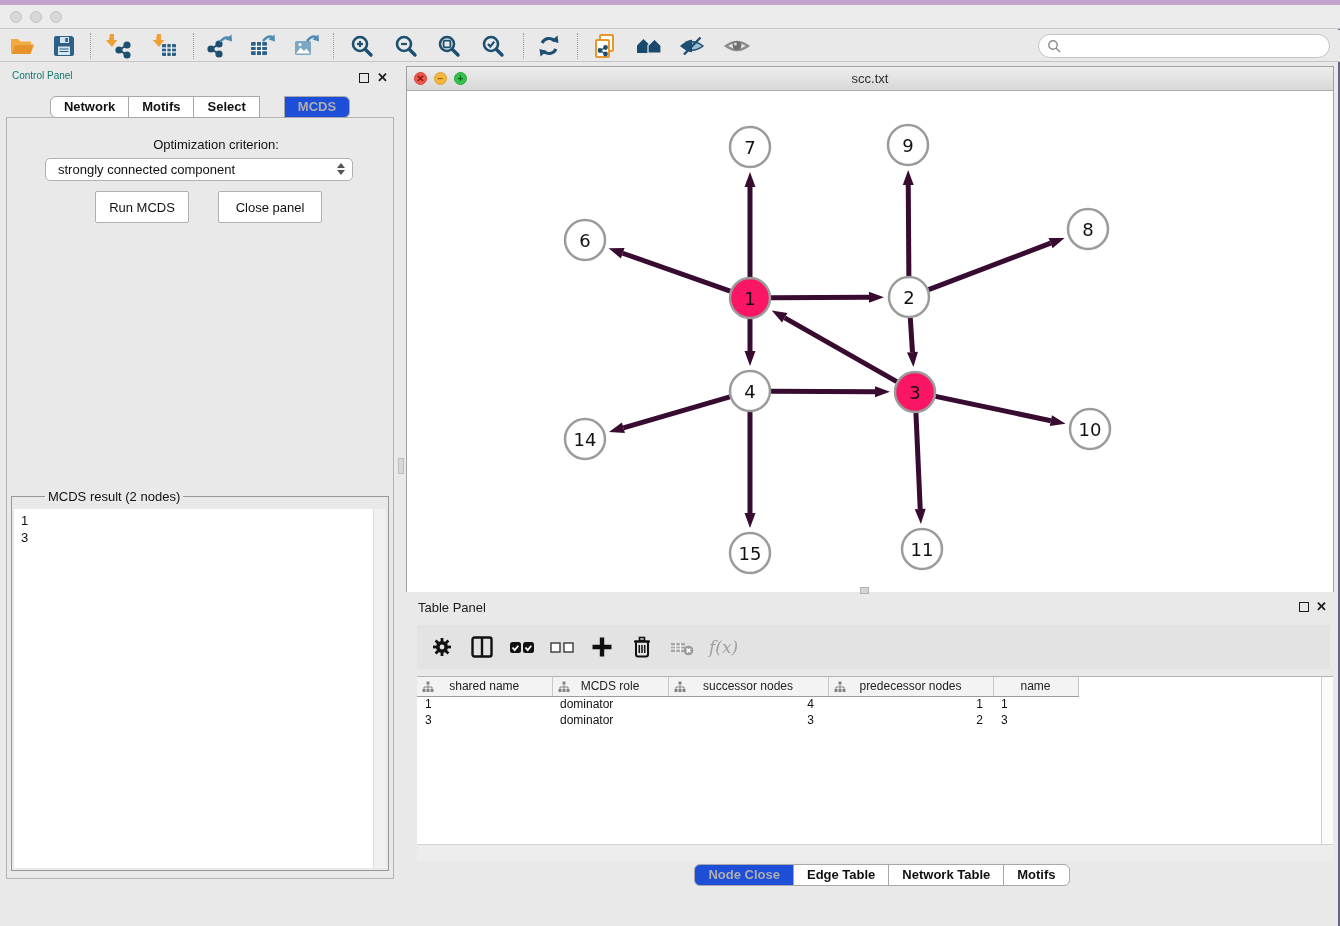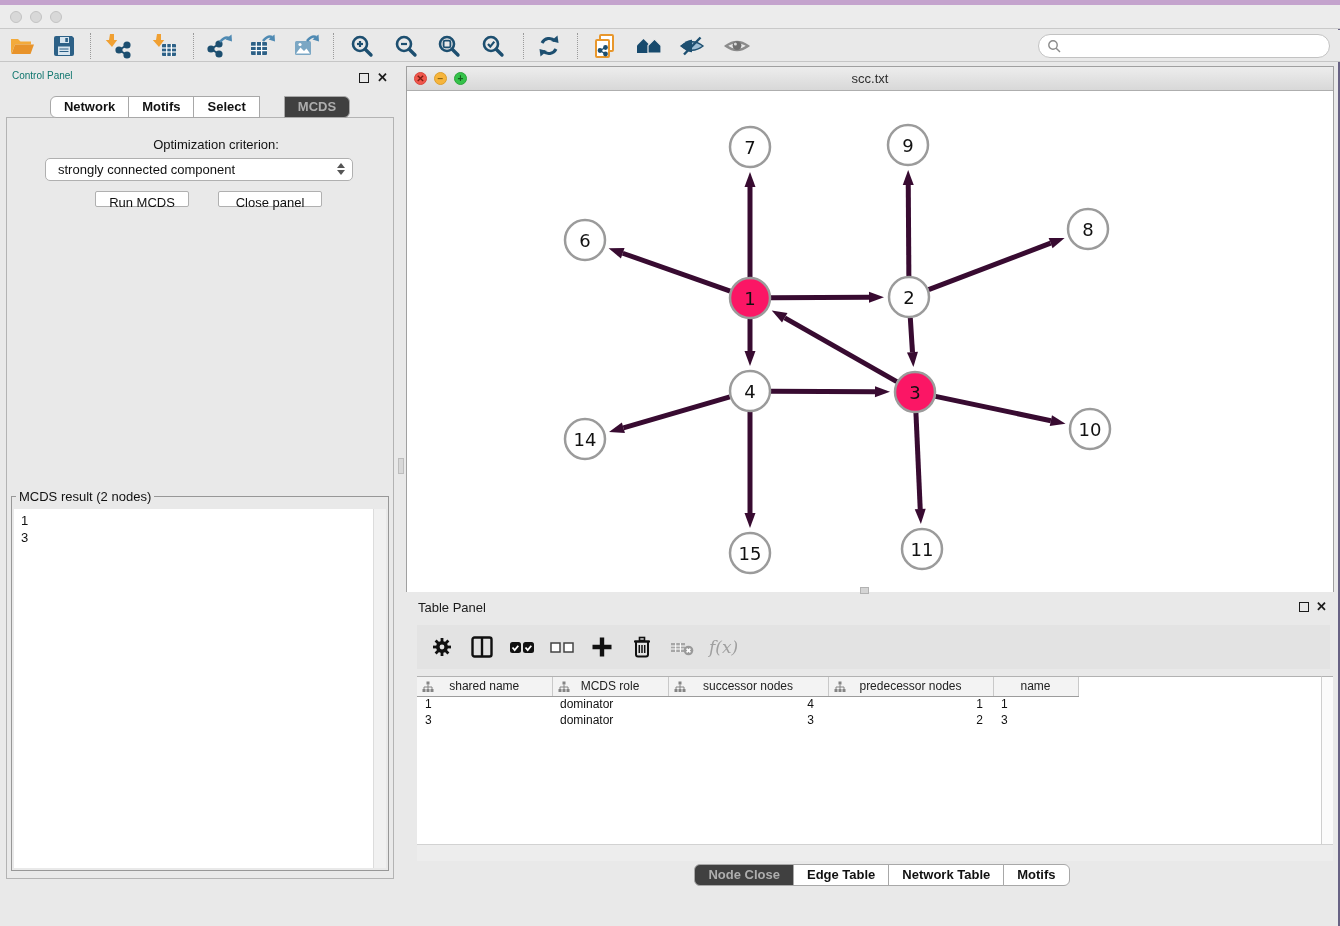--- a/index.html
+++ b/index.html
@@ -22,31 +22,31 @@
   .search-wrap svg { position:absolute; left:9px; top:5px; }
 
   
   .cp-title { position:absolute; left:12px; top:70px; font-size:10px; color:#0f766e; }
   .panel-float { position:absolute; width:10px; height:10px; border:1.5px solid #1b1b1b; background:transparent; cursor:pointer; }
   .panel-close { position:absolute; font-size:13px; font-weight:700; color:#1b1b1b; cursor:pointer; line-height:12px; }
   .cp-tabs { position:absolute; left:0; top:96px; width:400px; text-align:center; z-index:2; }
   .tab { display:inline-block; height:22px; line-height:20px; padding:0 13px; background:#fff; border:1px solid #a8a8a8; font-size:13px; font-weight:600; color:#111; margin-left:-1px; cursor:pointer; vertical-align:top; }
   .tab:first-child { border-radius:6px 0 0 6px; margin-left:0; }
   .tab:last-child { border-radius:0 6px 6px 0; }
-  .tab.sel { background:#404040; color:#aeaeae;margin-left:24px; }
+  .tab.sel { background:#1d4ed8; color:#aeaeae;margin-left:24px; }
   .cp-body { position:absolute; left:6px; top:117px; width:388px; height:762px; border:1px solid #b3b3b3; background:#e9e9e9; }
   .opt-label { position:absolute; left:0; top:137px; width:400px; text-align:center; font-size:13px; color:#111;margin-left:16px; }
   .dropdown { position:absolute; left:45px; top:158px; width:308px; height:23px; background:#fff; border:1px solid #b0b0b0; border-radius:5px; font-size:13px; line-height:21px; padding-left:12px; color:#111; cursor:pointer; }
   .dd-stepper { position:absolute; right:7px; top:4px; display:flex; flex-direction:column; gap:2px; align-items:center; }
   .dd-up { width:0; height:0; border-left:4px solid transparent; border-right:4px solid transparent; border-bottom:5px solid #555; }
   .dd-down { width:0; height:0; border-left:4px solid transparent; border-right:4px solid transparent; border-top:5px solid #555; }
-  .btn { position:absolute; height:16px; background:#fff; border:1px solid #b0b0b0; border-radius:2px; font-size:13px; color:#111; text-align:center; line-height:21px; cursor:pointer; font-family:"Liberation Sans",sans-serif; }
+  .btn { position:absolute; height:32px; background:#fff; border:1px solid #b0b0b0; border-radius:2px; font-size:13px; color:#111; text-align:center; line-height:21px; cursor:pointer; font-family:"Liberation Sans",sans-serif; }
   .btn-run { left:95px; top:191px; width:94px; }
   .btn-closep { left:218px; top:191px; width:104px; }
-  .result-fs { position:absolute; left:11px; top:489px; width:378px; height:382px; border:1px solid #979797; }
+  .result-fs { position:absolute; left:11px; top:489px; width:378px; height:382px; border:1px solid #979797;padding-left:29px; }
   .result-fs legend { font-size:13px; color:#111; margin-left:4px; padding:0 3px; }
   .result-white { position:absolute; left:2px; right:2px; top:5px; bottom:2px; background:#fff; }
   .result-scroll { position:absolute; right:0; top:0; bottom:0; width:13px; background:#f1f1f1; border-left:1px solid #dcdcdc; }
   .result-text { position:absolute; left:7px; top:3px; font-size:13px; line-height:17px; color:#111; white-space:pre; }
 
   
   .v-split { position:absolute; left:398px; top:458px; width:6px; height:16px; background:#d8d8d8; border:1px solid #bdbdbd; }
 
   
   .net-win { position:absolute; left:406px; top:66px; width:928px; height:526px; border:1px solid #a0a0a0; background:#fff; }

